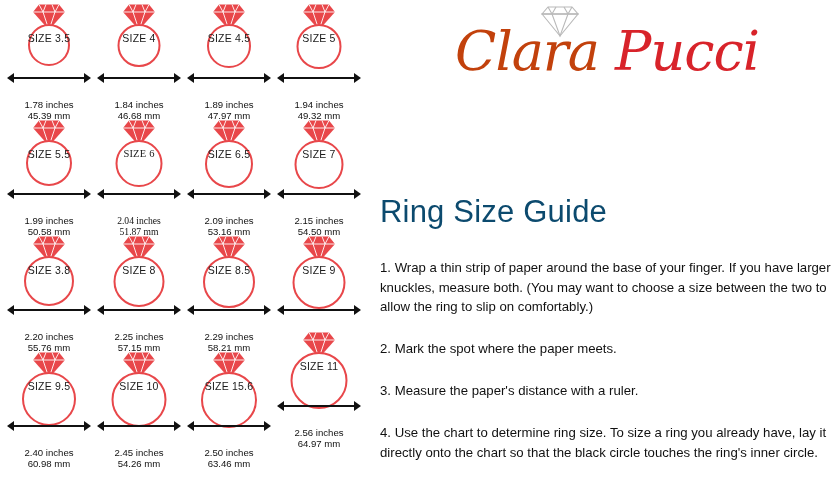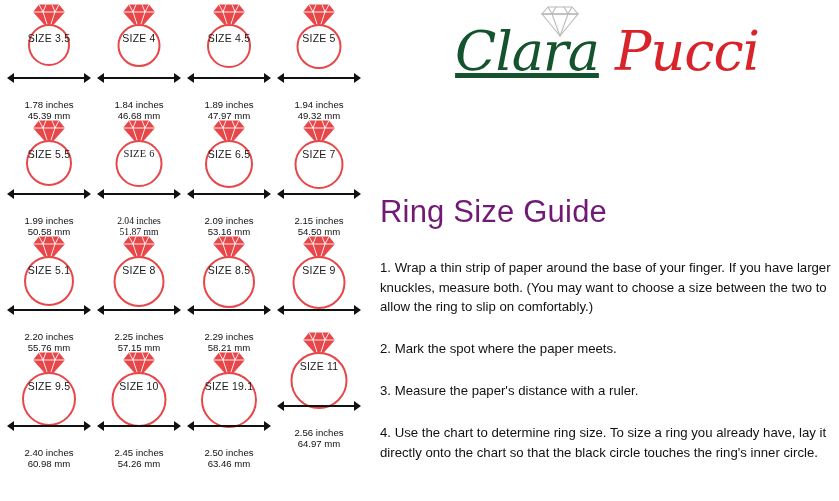--- a/index.html
+++ b/index.html
@@ -92,28 +92,28 @@
   #logo .brand{
     position:absolute;left:0;top:16px;width:430px;
     text-align:center;
     font-family:"DejaVu Serif", serif;
     font-style:italic;
     font-size:54px;
     line-height:64px;
     letter-spacing:-1px;
     white-space:nowrap;
   }
-  #logo .brand .w1{color:#14532d;text-decoration:underline;}
+  #logo .brand .w1{color:#c2410c;}
   #logo .brand .w2{color:#d8232a;}
 
   #guide-title{
     position:absolute;left:8px;top:194px;
     font-size:31px;
     font-weight:400;
-    color:#701a75;
+    color:#0c4a6e;
     letter-spacing:.2px;
   }
   .step{
     position:absolute;
     left:8px;
     width:452px;
     font-size:13.2px;
     line-height:19.5px;
     color:#111;
   }
@@ -333,21 +333,21 @@
                 <path d="M1 8 L7 0.5 L27 0.5 L33 8 Z"></path>
               </g>
               <g stroke="#ffffff" stroke-width="0.9" fill="none">
                 <path d="M1 8 L33 8"></path>
                 <path d="M7 0.5 L11 8 L17 26 L23 8 L27 0.5"></path>
                 <path d="M11 8 L14 0.5 M23 8 L20 0.5"></path>
               </g>
             </svg>
           </div>
           <div class="band" style="width: 50px; height: 50px; border-color: rgb(232, 71, 74);"></div>
-          <div class="size-label">SIZE 5.1</div>
+          <div class="size-label">SIZE 3.8</div>
         </div>
         <div class="arrow">
           <span class="ah l"></span>
           <span class="line"></span>
           <span class="ah r"></span>
         </div>
         <div class="meas"><span>2.20 inches</span><br><span>55.76 mm</span></div>
       </div>
       <div class="ring-cell" style="left: 94px; top: 236px;">
         <div class="art ring-art">
@@ -482,21 +482,21 @@
                 <path d="M1 8 L7 0.5 L27 0.5 L33 8 Z"></path>
               </g>
               <g stroke="#ffffff" stroke-width="0.9" fill="none">
                 <path d="M1 8 L33 8"></path>
                 <path d="M7 0.5 L11 8 L17 26 L23 8 L27 0.5"></path>
                 <path d="M11 8 L14 0.5 M23 8 L20 0.5"></path>
               </g>
             </svg>
           </div>
           <div class="band" style="width: 56px; height: 56px; border-color: rgb(232, 71, 74);"></div>
-          <div class="size-label">SIZE 19.1</div>
+          <div class="size-label">SIZE 15.6</div>
         </div>
         <div class="arrow">
           <span class="ah l"></span>
           <span class="line"></span>
           <span class="ah r"></span>
         </div>
         <div class="meas"><span>2.50 inches</span><br><span>63.46 mm</span></div>
       </div>
       <div class="ring-cell" style="left: 274px; top: 332px;">
         <div class="art ring-art">

